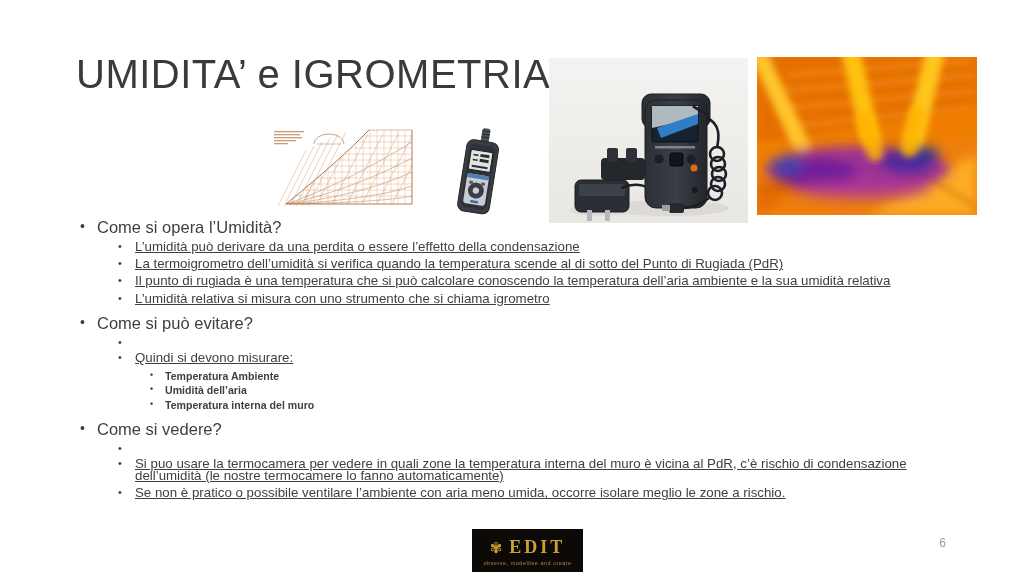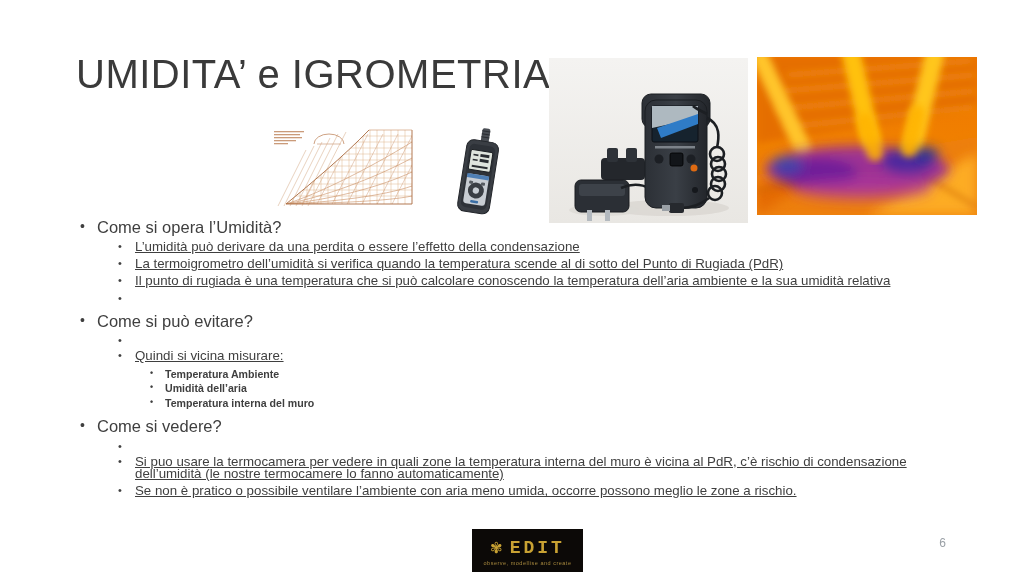--- a/index.html
+++ b/index.html
@@ -32,21 +32,21 @@
   .section { margin-bottom:9px; }
   .section:last-child { margin-bottom:0; }
   .sub3 { margin-top:6px; margin-bottom:2px; }
 
   
   .logo { position:absolute; left:472px; top:529px; width:111px; height:43px;
           background:#0c0907; display:flex; flex-direction:column; align-items:center;
           justify-content:center; }
   .logo-top { display:flex; align-items:center; gap:7px; margin-top:2px; }
   .flower { color:#c9a233; font-size:15px; line-height:1; }
-  .brand { font-family:Liberation Mono, monospace; font-weight:bold; font-size:18px;
+  .brand { font-family:Liberation Serif, serif; font-weight:bold; font-size:18px;
            color:#c9a233; letter-spacing:3px; }
   .tagline { font-size:5.5px; color:#a8893e; letter-spacing:0.5px; margin-top:2px; }
 
   .pagenum { position:absolute; right:78px; top:536px; font-size:12px; color:#9aa0a6; }
 </style>
 </head>
 <body>
 
 <div class="slide">
 
@@ -301,34 +301,35 @@
       <div class="row b2">
         <span class="marker">•</span>
         <span class="txt">La termoigrometro dell’umidità si verifica quando la temperatura scende al di sotto del Punto di Rugiada (PdR)</span>
       </div>
       <div class="row b2">
         <span class="marker">•</span>
         <span class="txt">Il punto di rugiada è una temperatura che si può calcolare conoscendo la temperatura dell’aria ambiente e la sua umidità relativa</span>
       </div>
       <div class="row b2">
         <span class="marker">•</span>
+        <span class="txt">L’umidità relativa si misura con uno strumento che si chiama igrometro</span>
       </div>
     </div>
 
     <div class="section">
       <div class="row b1">
         <span class="marker">•</span>
         <span class="txt">Come si può evitare?</span>
       </div>
       <div class="row b2">
         <span class="marker">•</span>
       </div>
       <div class="row b2">
         <span class="marker">•</span>
-        <span class="txt">Quindi si vicina misurare:</span>
+        <span class="txt">Quindi si devono misurare:</span>
       </div>
       <div class="sub3">
         <div class="row b3">
           <span class="marker">•</span>
           <span class="txt">Temperatura Ambiente</span>
         </div>
         <div class="row b3">
           <span class="marker">•</span>
           <span class="txt">Umidità dell’aria</span>
         </div>
@@ -346,21 +347,21 @@
       </div>
       <div class="row b2">
         <span class="marker">•</span>
       </div>
       <div class="row b2">
         <span class="marker">•</span>
         <span class="txt">Si puo usare la termocamera per vedere in quali zone la temperatura interna del muro è vicina al PdR, c’è rischio di condensazione dell’umidità (le nostre termocamere lo fanno automaticamente)</span>
       </div>
       <div class="row b2">
         <span class="marker">•</span>
-        <span class="txt">Se non è pratico o possibile ventilare l’ambiente con aria meno umida, occorre possono meglio le zone a rischio.</span>
+        <span class="txt">Se non è pratico o possibile ventilare l’ambiente con aria meno umida, occorre isolare meglio le zone a rischio.</span>
       </div>
     </div>
 
   </div>
 
   <div class="logo">
     <div class="logo-top">
       <span class="flower">✾</span>
       <span class="brand">EDIT</span>
     </div>

